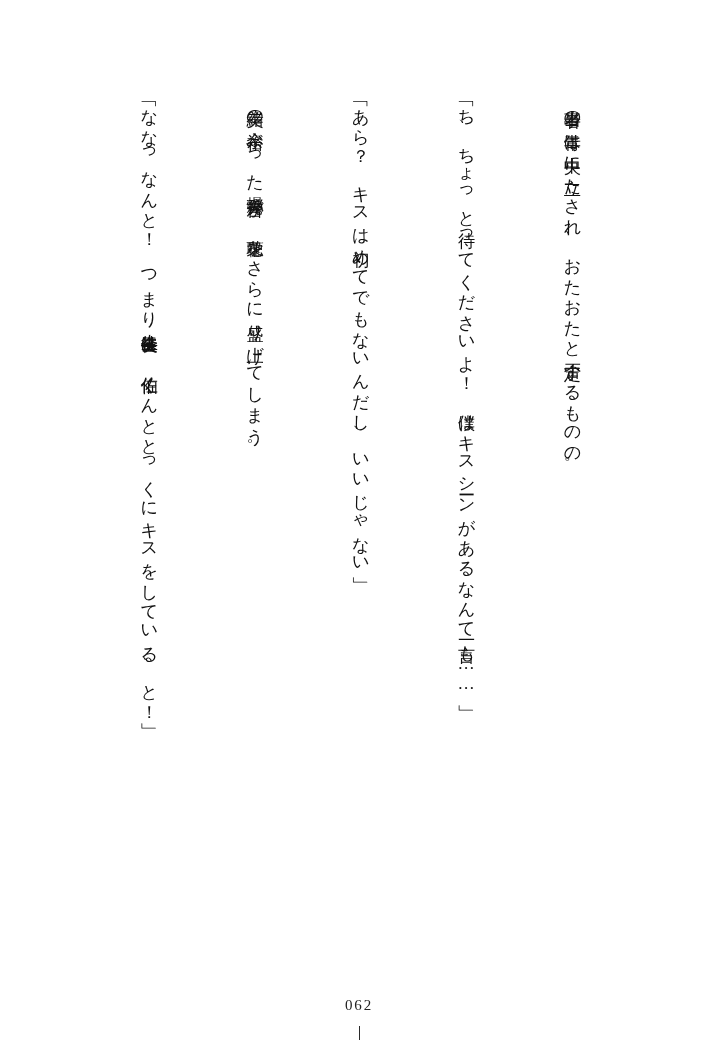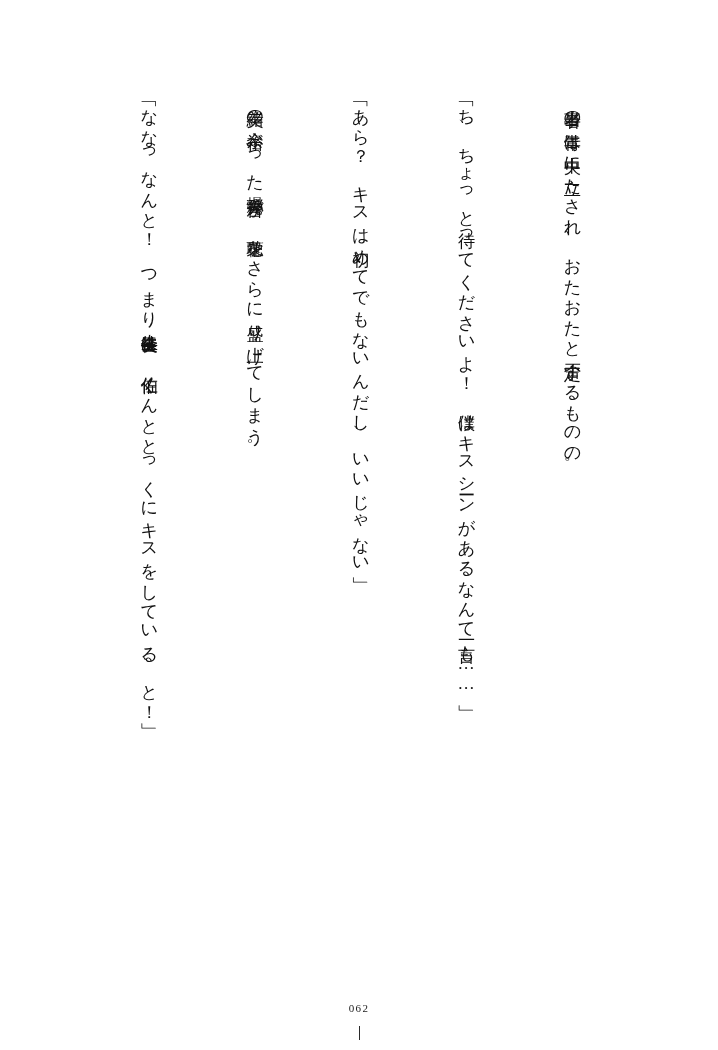--- a/index.html
+++ b/index.html
@@ -40,21 +40,21 @@
     margin: 0;
     padding: 0;
   }
   .page-number {
     position: absolute;
     left: 0;
     right: 0;
     bottom: 36px;
     text-align: center;
     font-family: "Liberation Serif", "DejaVu Serif", serif;
-    font-size: 11px;
+    font-size: 15px;
     letter-spacing: 0.12em;
     color: #222222;
   }
   .spine-mark {
     position: absolute;
     left: 50%;
     bottom: 10px;
     width: 1px;
     height: 14px;
     margin-left: -0.5px;

